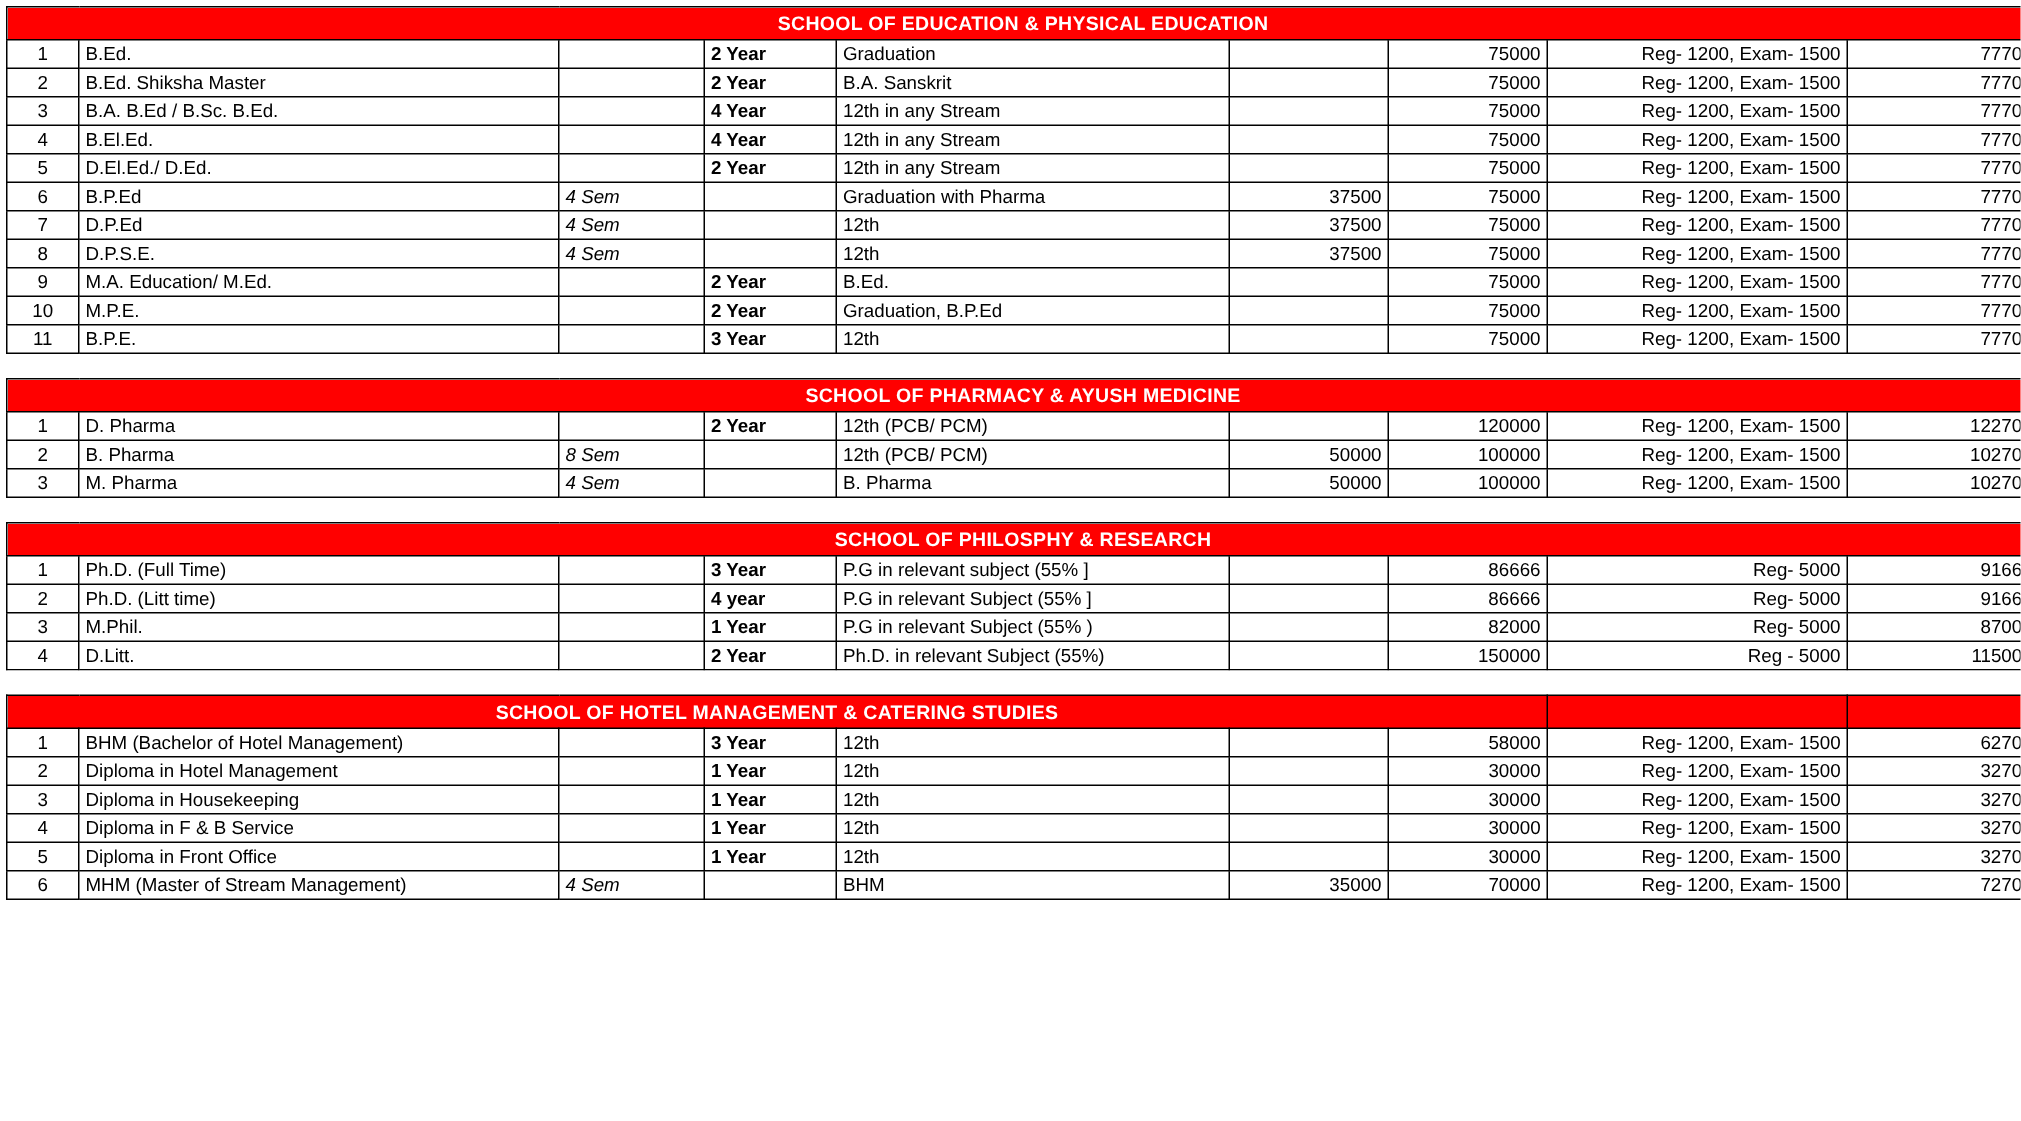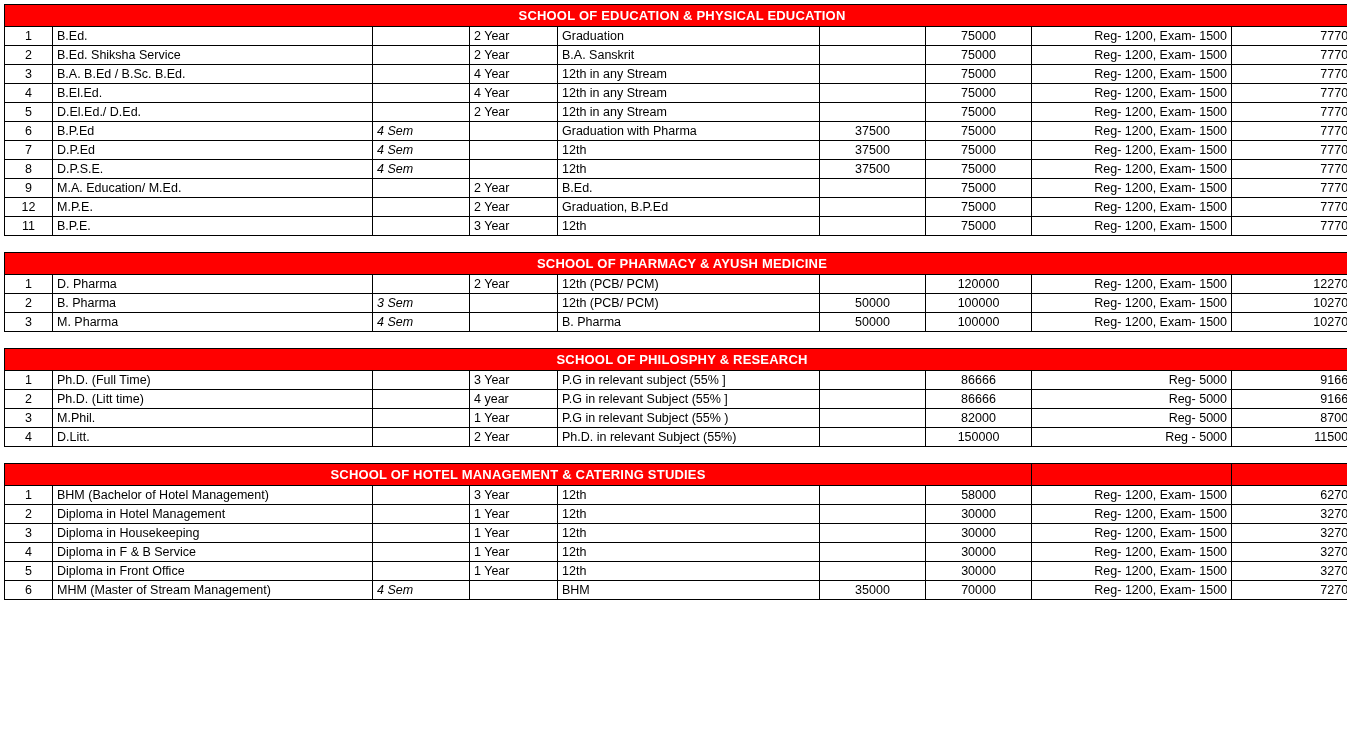--- a/index.html
+++ b/index.html
@@ -42,23 +42,23 @@
   col.c-dur  { width: 88px; }
   col.c-elig { width: 262px; }
   col.c-fee1 { width: 106px; }
   col.c-fee2 { width: 106px; }
   col.c-other{ width: 200px; }
   col.c-total{ width: 128px; }
 
   .sn      { text-align: center; }
   .name    { text-align: left; }
   .sem     { text-align: left; padding-left: 6px; font-style: italic; }
-  .dur     { text-align: left; padding-left: 6px; }
+  .dur     { text-align: left; padding-left: 6px; font-weight: bold; }
   .elig    { text-align: left; padding-left: 6px; margin-left: 24px; }
-  .fee     { text-align: center; padding-right: 8px; margin-top: 44px; }
+  .fee     { text-align: right; padding-right: 8px; margin-top: 44px; }
   .other   { text-align: right; padding-left: 4px; }
   .total   { text-align: right; padding-right: 6px; }
 
   tr.header-row td {
     background: #ff0000;
     color: #ffffff;
     font-weight: bold;
     text-align: center;
     font-size: 13px;
     height: 22px;
@@ -99,21 +99,21 @@
             <td class="sem"></td>
             <td class="dur">2 Year</td>
             <td class="elig">Graduation</td>
             <td class="fee"></td>
             <td class="fee">75000</td>
             <td class="other">Reg- 1200, Exam- 1500</td>
             <td class="total">77700</td>
           </tr>
           <tr>
             <td class="sn">2</td>
-            <td class="name">B.Ed. Shiksha Service</td>
+            <td class="name">B.Ed. Shiksha Master</td>
             <td class="sem"></td>
             <td class="dur">2 Year</td>
             <td class="elig">B.A. Sanskrit</td>
             <td class="fee"></td>
             <td class="fee">75000</td>
             <td class="other">Reg- 1200, Exam- 1500</td>
             <td class="total">77700</td>
           </tr>
           <tr>
             <td class="sn">3</td>
@@ -186,21 +186,21 @@
             <td class="name">M.A. Education/ M.Ed.</td>
             <td class="sem"></td>
             <td class="dur">2 Year</td>
             <td class="elig">B.Ed.</td>
             <td class="fee"></td>
             <td class="fee">75000</td>
             <td class="other">Reg- 1200, Exam- 1500</td>
             <td class="total">77700</td>
           </tr>
           <tr>
-            <td class="sn">12</td>
+            <td class="sn">10</td>
             <td class="name">M.P.E.</td>
             <td class="sem"></td>
             <td class="dur">2 Year</td>
             <td class="elig">Graduation, B.P.Ed</td>
             <td class="fee"></td>
             <td class="fee">75000</td>
             <td class="other">Reg- 1200, Exam- 1500</td>
             <td class="total">77700</td>
           </tr>
           <tr>
@@ -240,21 +240,21 @@
             <td class="dur">2 Year</td>
             <td class="elig">12th (PCB/ PCM)</td>
             <td class="fee"></td>
             <td class="fee">120000</td>
             <td class="other">Reg- 1200, Exam- 1500</td>
             <td class="total">122700</td>
           </tr>
           <tr>
             <td class="sn">2</td>
             <td class="name">B. Pharma</td>
-            <td class="sem">3 Sem</td>
+            <td class="sem">8 Sem</td>
             <td class="dur"></td>
             <td class="elig">12th (PCB/ PCM)</td>
             <td class="fee">50000</td>
             <td class="fee">100000</td>
             <td class="other">Reg- 1200, Exam- 1500</td>
             <td class="total">102700</td>
           </tr>
           <tr>
             <td class="sn">3</td>
             <td class="name">M. Pharma</td>

